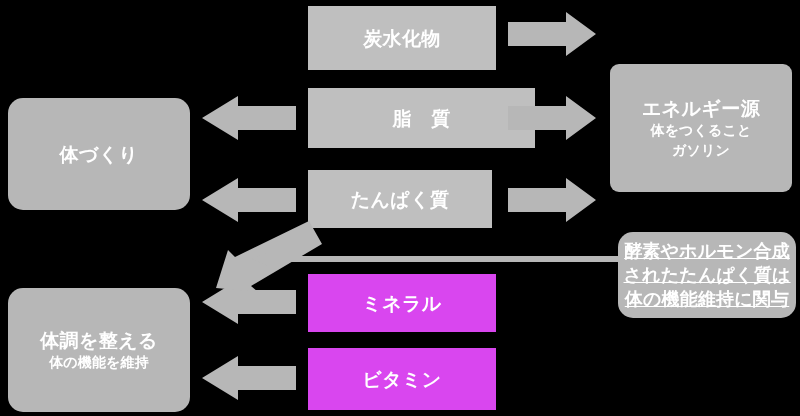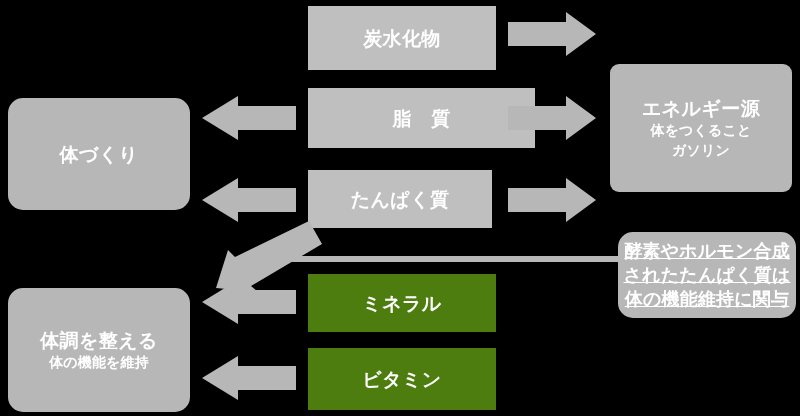--- a/index.html
+++ b/index.html
@@ -47,21 +47,21 @@
   }
   .outcome .title { font-size: 19px; }
   .outcome .sub   { font-size: 14px; margin-top: 2px; }
 
   
   .nutrient {
     background: #bfbfbf;
     border-radius: 0;
   }
   .nutrient .title { font-size: 19px; }
-  .nutrient.blue { background: #4d7c0f; }
+  .nutrient.blue { background: #d946ef; }
 
   
   .note {
     background: #b7b7b7;
     border-radius: 15px;
   }
   .note .sub { font-size: 18px; line-height: 1.32; text-decoration: underline; }
 
   
   .arrow {

